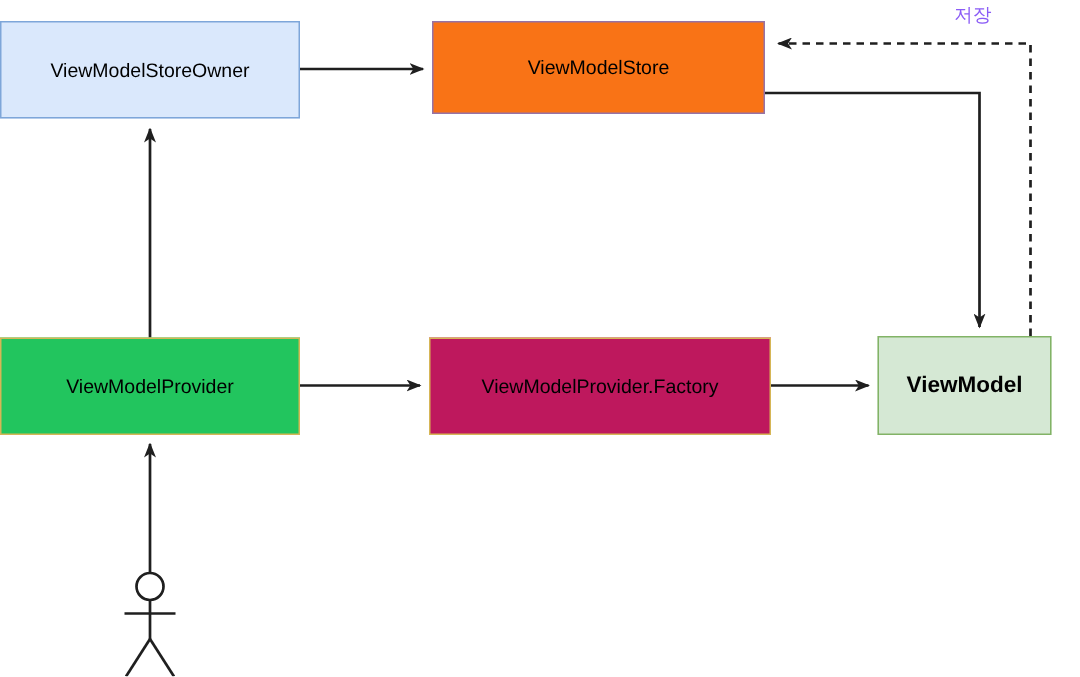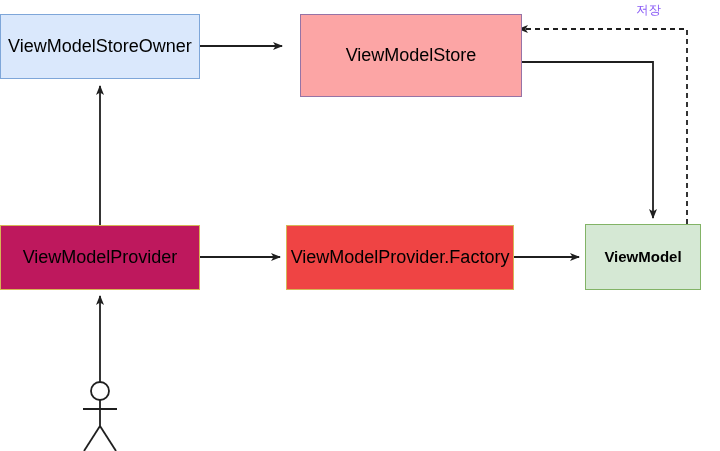--- a/index.html
+++ b/index.html
@@ -17,21 +17,21 @@
     background: #ffffff;
     overflow: hidden;
   }
   .node {
     position: absolute;
     box-sizing: border-box;
     display: flex;
     align-items: center;
     justify-content: center;
     text-align: center;
-    font-size: 18px;
+    font-size: 13px;
     color: #000000;
     line-height: 1.2;
     border-style: solid;
     border-width: 1px;
   }
   .node-label {
     display: block;
     padding: 0 6px;
   }
   .node.bold { font-weight: bold; font-size: 15px; }
@@ -114,29 +114,29 @@
       <path class="actor" d="M83,409 L117,409"></path>
       <path class="actor" d="M100,426 L84,451"></path>
       <path class="actor" d="M100,426 L116,451"></path>
     </g>
   </svg>
 
   <div class="node" style="left:0px; top:14px; width:200px; height:65px; background:#dae8fc; border-color:#7ea6d9;">
     <span class="node-label">ViewModelStoreOwner</span>
   </div>
 
-  <div class="node" style="left:300px; top:14px; width:222px; height:83px; background:#fca5a5; border-color:#9673a6;">
+  <div class="node" style="left:288px; top:14px; width:222px; height:62px; background:#f97316; border-color:#9673a6;">
     <span class="node-label">ViewModelStore</span>
   </div>
 
-  <div class="node" style="left:0px; top:225px; width:200px; height:65px; background:#be185d; border-color:#d6b656;">
+  <div class="node" style="left:0px; top:225px; width:200px; height:65px; background:#22c55e; border-color:#d6b656;">
     <span class="node-label">ViewModelProvider</span>
   </div>
 
-  <div class="node" style="left:286px; top:225px; width:228px; height:65px; background:#ef4444; border-color:#d6b656;">
+  <div class="node" style="left:286px; top:225px; width:228px; height:65px; background:#be185d; border-color:#d6b656;">
     <span class="node-label">ViewModelProvider.Factory</span>
   </div>
 
   <div class="node bold" style="left:585px; top:224px; width:116px; height:66px; background:#d5e8d4; border-color:#82b366;">
     <span class="node-label">ViewModel</span>
   </div>
 
   <div class="edge-label" style="left:636px; top:2px;">저장</div>
 
 

